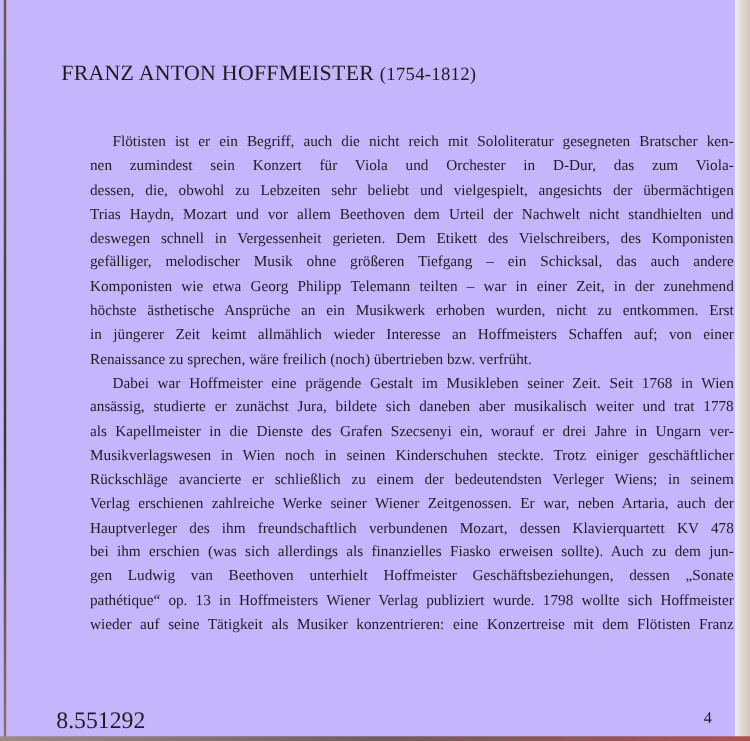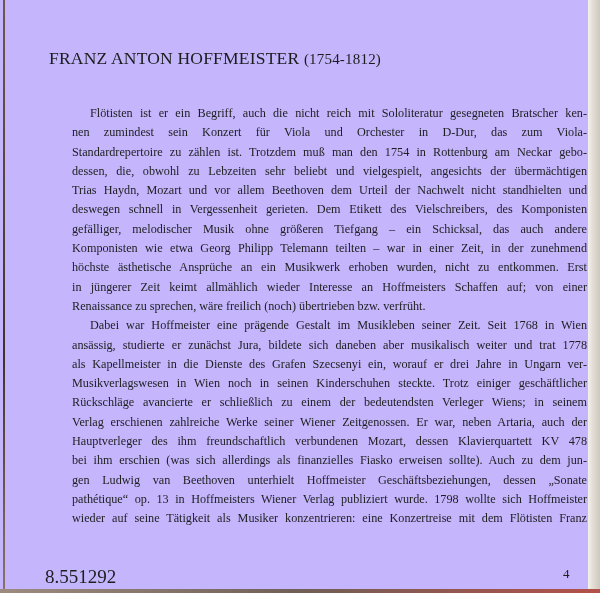--- a/index.html
+++ b/index.html
@@ -91,21 +91,20 @@
   <div class="edge-bottom"></div>
 
   <h1 class="title" style="margin:0;font-weight:normal;">
     <span>FRANZ ANTON HOFFMEISTER</span>
     <span class="dates">(1754-1812)</span>
   </h1>
 
   <div class="text" id="body-text">
       <span class="line indent">Flötisten ist er ein Begriff, auch die nicht reich mit Sololiteratur gesegneten Bratscher ken-</span>
       <span class="line">nen zumindest sein Konzert für Viola und Orchester in D-Dur, das zum Viola-</span>
-      <span class="line">Standardrepertoire zu zählen ist. Trotzdem muß man den 1754 in Rottenburg am Neckar gebo-</span>
       <span class="line">dessen, die, obwohl zu Lebzeiten sehr beliebt und vielgespielt, angesichts der übermächtigen</span>
       <span class="line">Trias Haydn, Mozart und vor allem Beethoven dem Urteil der Nachwelt nicht standhielten und</span>
       <span class="line">deswegen schnell in Vergessenheit gerieten. Dem Etikett des Vielschreibers, des Komponisten</span>
       <span class="line">gefälliger, melodischer Musik ohne größeren Tiefgang – ein Schicksal, das auch andere</span>
       <span class="line">Komponisten wie etwa Georg Philipp Telemann teilten – war in einer Zeit, in der zunehmend</span>
       <span class="line">höchste ästhetische Ansprüche an ein Musikwerk erhoben wurden, nicht zu entkommen. Erst</span>
       <span class="line">in jüngerer Zeit keimt allmählich wieder Interesse an Hoffmeisters Schaffen auf; von einer</span>
       <span class="line last">Renaissance zu sprechen, wäre freilich (noch) übertrieben bzw. verfrüht.</span>
       <span class="line indent">Dabei war Hoffmeister eine prägende Gestalt im Musikleben seiner Zeit. Seit 1768 in Wien</span>
       <span class="line">ansässig, studierte er zunächst Jura, bildete sich daneben aber musikalisch weiter und trat 1778</span>

